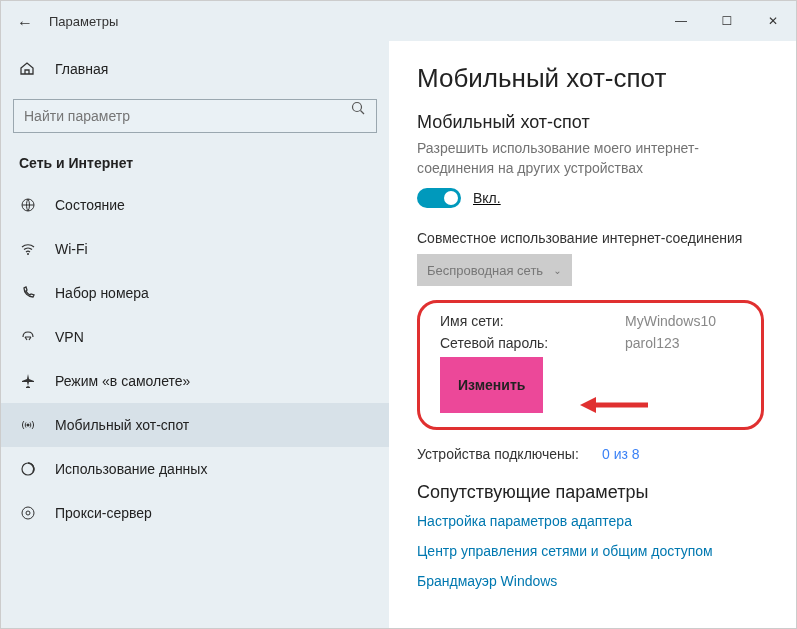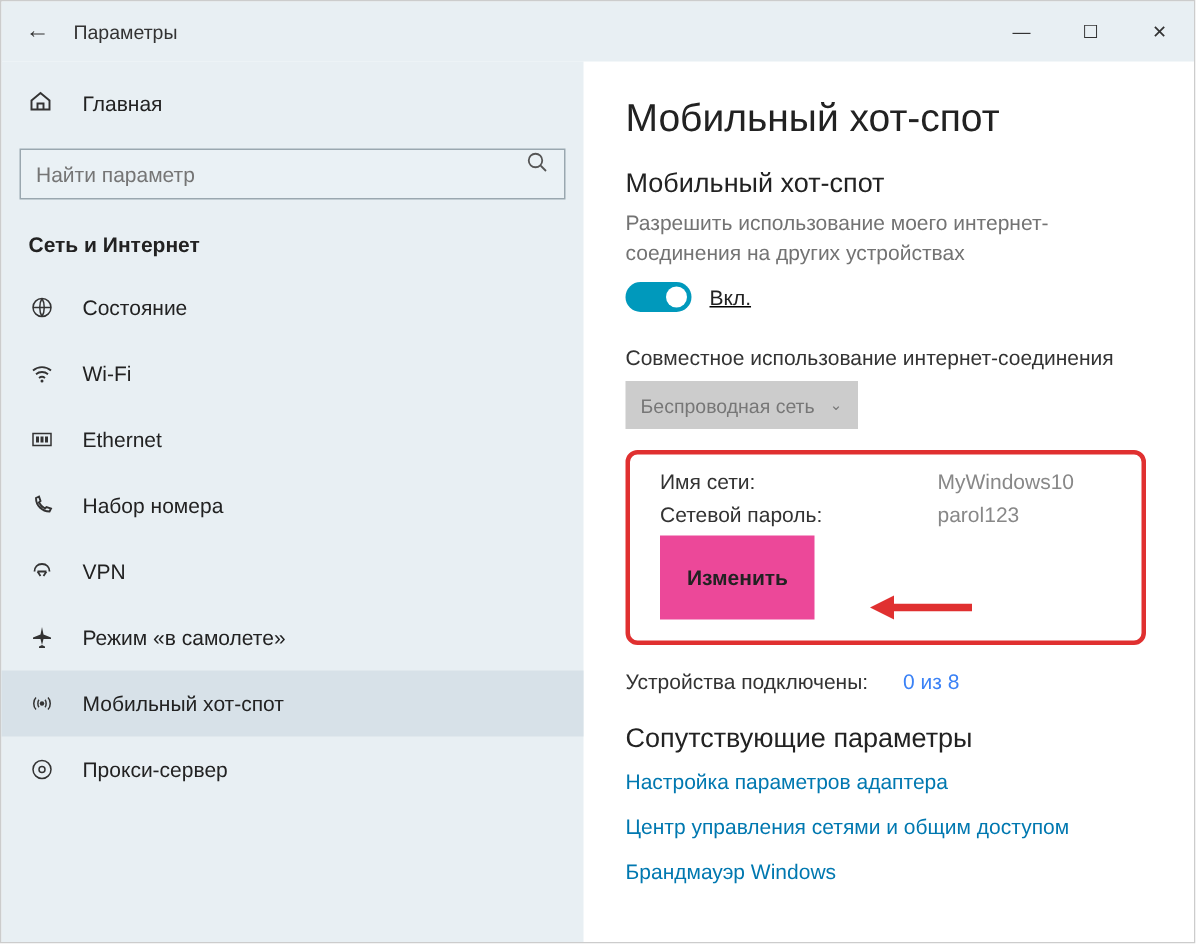--- a/index.html
+++ b/index.html
@@ -27,21 +27,21 @@
 .h1 { font-size: 26px; font-weight: 400; color: #222; margin-bottom: 18px; }
 .h2 { font-size: 18px; font-weight: 400; color: #222; margin-bottom: 6px; }
 .desc { font-size: 14px; color: #737373; line-height: 1.4; margin-bottom: 10px; }
 .toggle-row { display: flex; align-items: center; gap: 12px; margin-bottom: 22px; text-decoration: underline; }
 .toggle { width: 44px; height: 20px; border-radius: 10px; background: #0099bc; position: relative; cursor: pointer; }
 .toggle .knob { position: absolute; right: 3px; top: 3px; width: 14px; height: 14px; border-radius: 50%; background: #fff; }
 .toggle-label { font-size: 14px; color: #222; }
 .sublabel { font-size: 14px; color: #333; margin-bottom: 8px; }
 .dropdown { display: inline-flex; align-items: center; height: 28px; background: #ccc; color: #777; padding: 16px 10px; font-size: 13px; gap: 10px; margin-bottom: 14px; }
 .dropdown .chev { font-size: 10px; }
-.hl-box { border: 3px solid #e03030; border-radius: 8px; padding: 10px 20px 14px; margin-bottom: 16px; position: relative; }
+.hl-box { border: 3px solid #e03030; border-radius: 20px; padding: 10px 20px 14px; margin-bottom: 16px; position: relative; }
 .kv { display: flex; font-size: 14px; color: #333; margin-bottom: 6px; }
 .kv .k { width: 185px; }
 .kv .v { color: #888; }
 .kv .v.dark { color: #3b82f6; }
 .btn { display: inline-block; background: #ec4899; border: none; padding: 20px 18px; font-size: 14px; color: #222; cursor: pointer; font-weight: bold; }
 .arrow { position: absolute; left: 160px; bottom: 10px; }
 .arrow svg { display: block; }
 .h3 { font-size: 18px; font-weight: 400; color: #222; margin: 20px 0 10px; }
 .link { font-size: 14px; color: #0078b0; cursor: pointer; margin-bottom: 14px; display: block; }
 svg.ico { width: 16px; height: 16px; }
@@ -96,31 +96,20 @@
       <div class="navitem">
         <span class="icon">
           <svg class="ico" viewBox="0 0 16 16">
               <path fill="none" stroke="#333" stroke-width="1.2" d="M2 6c3.5-3 8.5-3 12 0M4 8.5c2.3-2 5.7-2 8 0M6 11c1.2-1 2.8-1 4 0"></path>
               <circle cx="8" cy="13" r="1" fill="#333"></circle>
             </svg>
         </span>
         <span class="label">Wi-Fi</span>
       </div>
 
-      <div class="navitem">
-        <span class="icon">
-          <svg class="ico" viewBox="0 0 16 16">
-              <rect x="2" y="4" width="12" height="8" fill="none" stroke="#333"></rect>
-              <rect x="4" y="6" width="2" height="4" fill="#333"></rect>
-              <rect x="7" y="6" width="2" height="4" fill="#333"></rect>
-              <rect x="10" y="6" width="2" height="4" fill="#333"></rect>
-            </svg>
-        </span>
-        <span class="label">Ethernet</span>
-      </div>
 
       <div class="navitem">
         <span class="icon">
           <svg class="ico" viewBox="0 0 16 16">
               <path fill="none" stroke="#333" stroke-width="1.3" d="M4 3c0 5 4 9 9 9l1-2-3-1-1 1c-2-1-3-2-4-4l1-1-1-3z"></path>
             </svg>
         </span>
         <span class="label">Набор номера</span>
       </div>
 
@@ -145,20 +134,29 @@
       <div class="navitem selected">
         <span class="icon">
           <svg class="ico" viewBox="0 0 16 16">
               <circle cx="8" cy="8" r="1.5" fill="#333"></circle>
               <path fill="none" stroke="#333" d="M4 12c-2-2-2-6 0-8M12 4c2 2 2 6 0 8M6 10.5c-1-1-1-4 0-5M10 5.5c1 1 1 4 0 5"></path>
             </svg>
         </span>
         <span class="label">Мобильный хот-спот</span>
       </div>
 
+      <div class="navitem">
+        <span class="icon">
+          <svg class="ico" viewBox="0 0 16 16">
+              <circle cx="8" cy="8" r="6" fill="none" stroke="#333" stroke-width="1.2"></circle>
+              <path fill="none" stroke="#333" stroke-width="1.5" d="M8 2a6 6 0 0 1 5 9"></path>
+            </svg>
+        </span>
+        <span class="label">Использование данных</span>
+      </div>
 
       <div class="navitem">
         <span class="icon">
           <svg class="ico" viewBox="0 0 16 16">
               <circle cx="8" cy="8" r="6" fill="none" stroke="#333"></circle>
               <circle cx="8" cy="8" r="2" fill="none" stroke="#333"></circle>
             </svg>
         </span>
         <span class="label">Прокси-сервер</span>
       </div>

